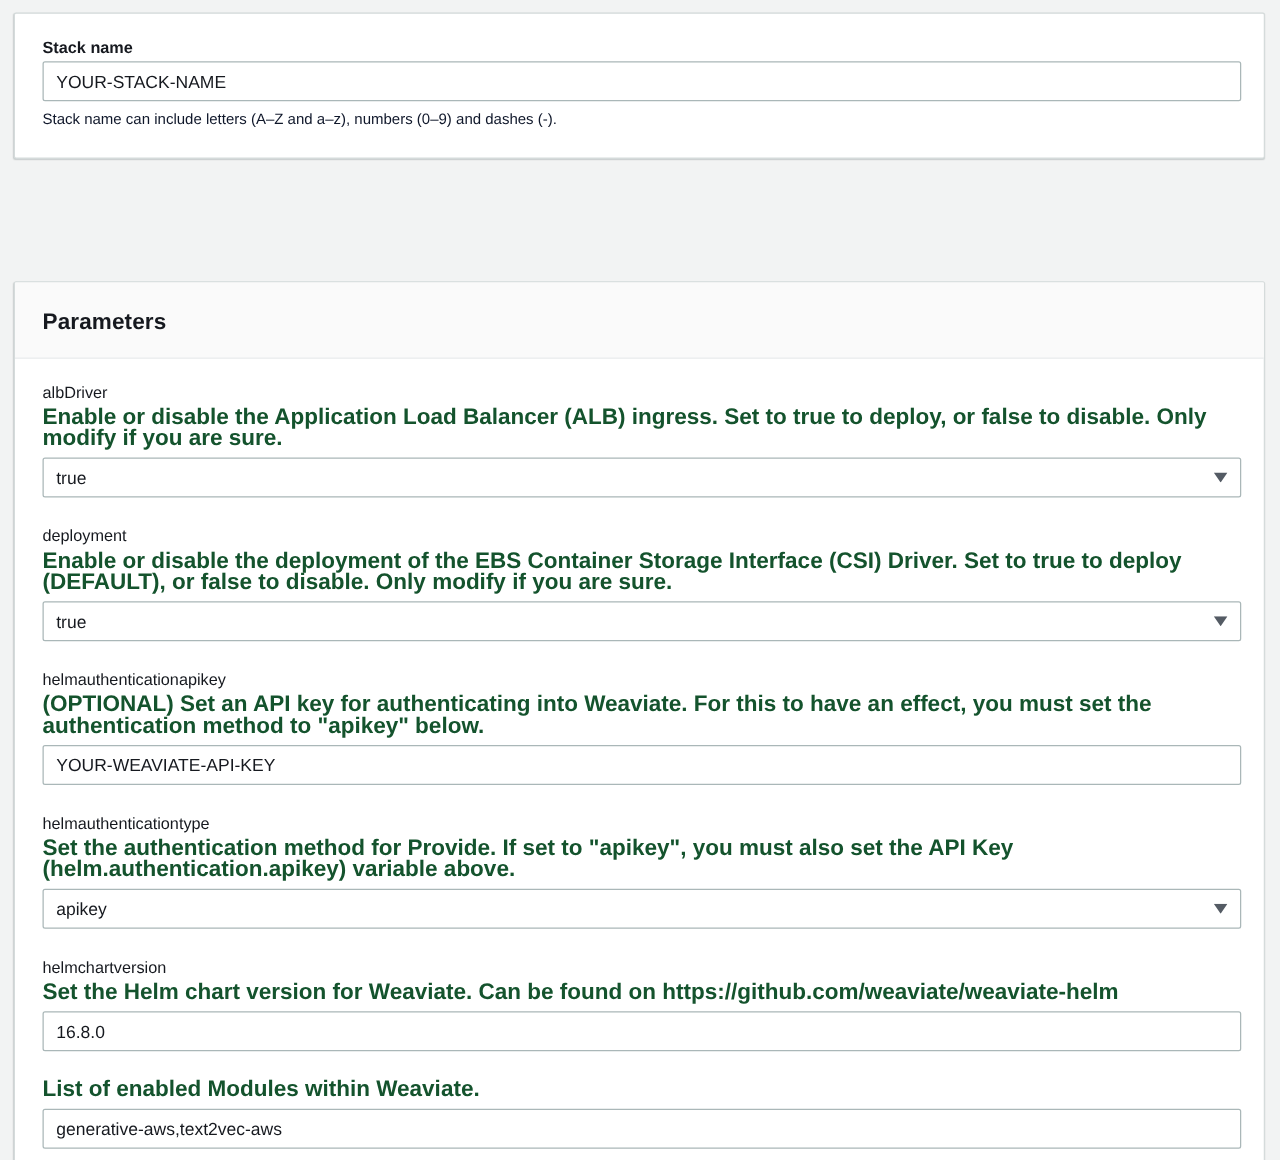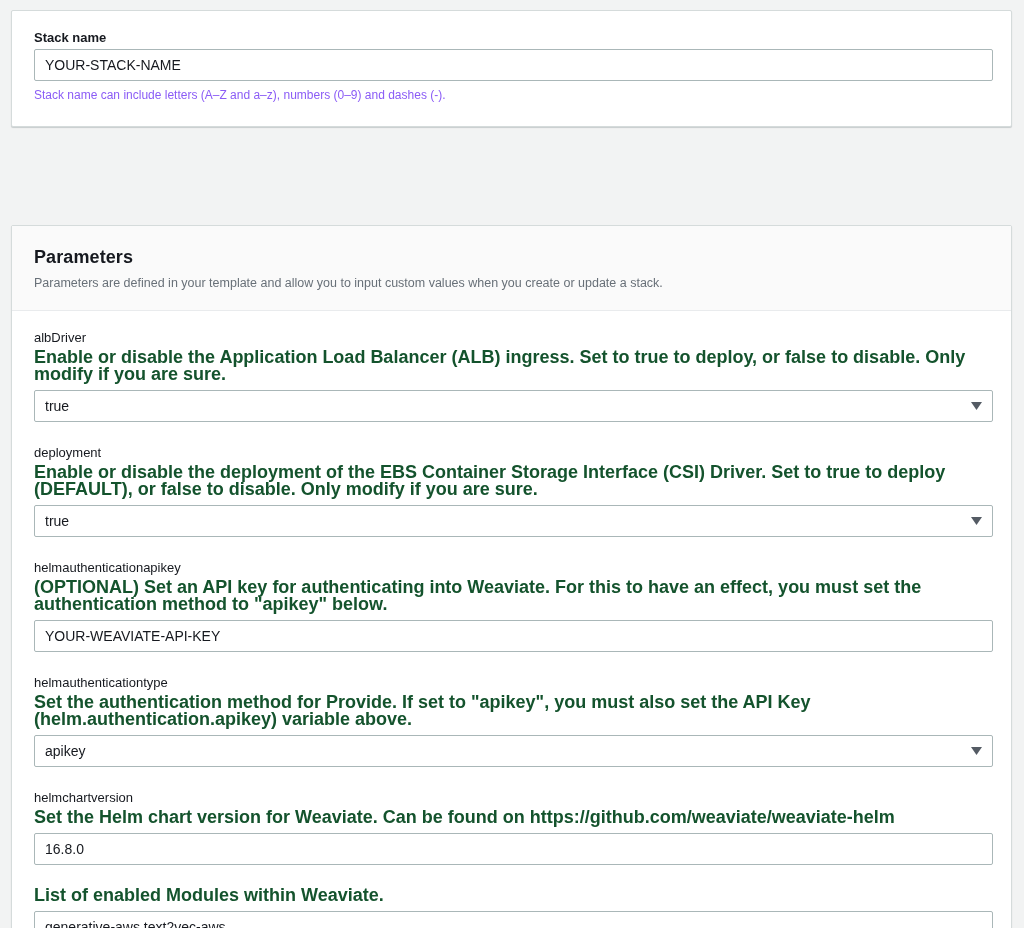--- a/index.html
+++ b/index.html
@@ -71,21 +71,21 @@
   .field-desc {
     font-size: 18px;
     color: #14532d;
     line-height: 17px;
     margin-bottom: 7px;
     font-weight: bold;
   }
 
   .field-help {
     font-size: 12px;
-    color: #8b5cf6;
+    color: #0f172a;
     line-height: 17px;
     margin-top: 6px;
   }
 
   .text-input {
     display: block;
     width: 959px;
     height: 32px;
     padding: 0 10px;
     font-family: "Liberation Sans", sans-serif;
@@ -146,21 +146,20 @@
         <div class="field-label strong">Stack name</div>
         <input class="text-input" type="text" value="YOUR-STACK-NAME" style="">
         <div class="field-help">Stack name can include letters (A–Z and a–z), numbers (0–9) and dashes (-).</div>
       </div>
     </div>
   </section>
 
   <section class="card" id="card-parameters">
     <div class="card-header">
       <div class="card-title">Parameters</div>
-      <div class="card-subtitle">Parameters are defined in your template and allow you to input custom values when you create or update a stack.</div>
     </div>
     <div class="card-body">
 
       <div class="field">
         <div class="field-label">albDriver</div>
         <div class="field-desc">Enable or disable the Application Load Balancer (ALB) ingress. Set to true to deploy, or false to disable. Only modify if you are sure.</div>
         <div class="select-wrap">
           <div class="select-box">true</div>
           <span class="select-arrow">
             <svg width="11" height="8" viewBox="0 0 11 8">

